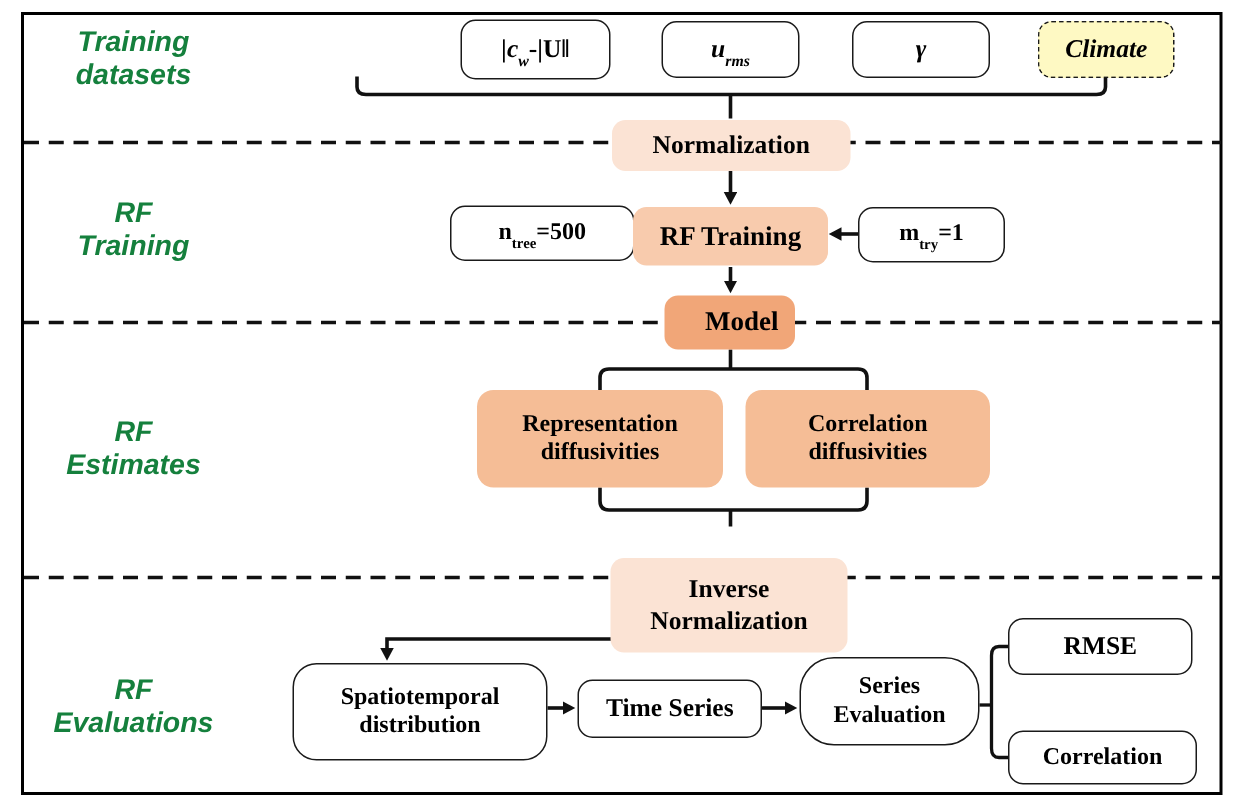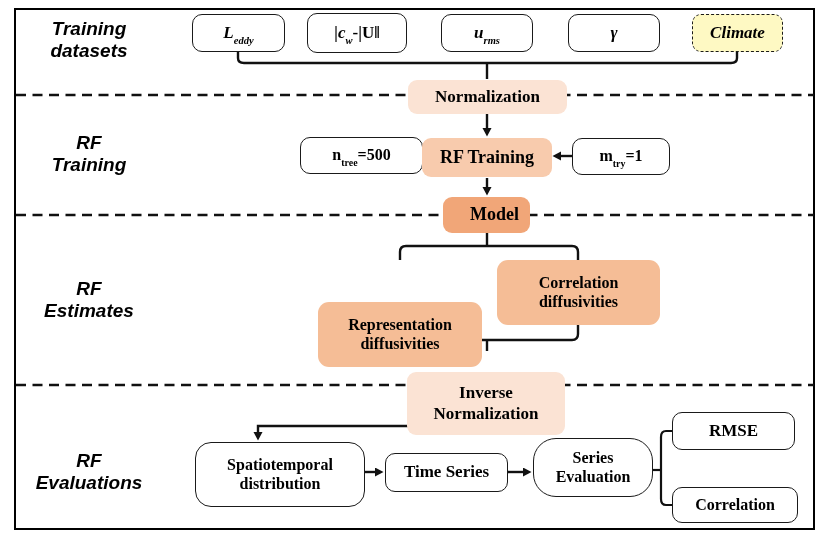--- a/index.html
+++ b/index.html
@@ -19,21 +19,21 @@
   .fill-lightest{background:var(--c-lightest);border-radius:9px;}
   .fill-light{background:var(--c-light);border-radius:9px;}
   .fill-medium{background:var(--c-medium);border-radius:11px;}
   .fill-dark{background:var(--c-dark);border-radius:9px;padding-left:16px;}
 
   .ital{font-style:italic;}
   sub{font-size:0.62em;position:relative;bottom:-0.15em;line-height:0;}
 
   .slabel{position:absolute;left:8px;width:162px;z-index:2;text-align:center;
           font-family:"Liberation Sans",sans-serif;font-weight:bold;font-style:italic;
-          font-size:19px;line-height:1.16;color:#000000;}
+          font-size:19px;line-height:1.16;color:#15803d;}
   .fs16{font-size:16px;} .fs17{font-size:17px;} .fs18{font-size:18px;}
 </style>
 </head>
 <body>
 
 <div id="canvas">
   <div id="frame"></div>
 
   <svg id="lines" viewBox="0 0 832 540">
     <defs>
@@ -78,23 +78,20 @@
   </div>
   <div class="slabel" style="top:278px;">
     <div>RF</div>
     <div>Estimates</div>
   </div>
   <div class="slabel" style="top:450px;">
     <div>RF</div>
     <div>Evaluations</div>
   </div>
 
-  <div class="box wbox fs17 ital" style="left:192px;top:14px;width:93px;height:38px;">
-    <span><span>L</span><sub>eddy</sub></span>
-  </div>
   <div class="box wbox fs17" style="left:307px;top:13px;width:100px;height:40px;">
     <span><span class="ital">|c</span><sub class="ital">w</sub><span>-|U‖</span></span>
   </div>
   <div class="box wbox fs17 ital" style="left:441px;top:14px;width:92px;height:38px;">
     <span><span>u</span><sub>rms</sub></span>
   </div>
   <div class="box wbox fs17 ital" style="left:568px;top:14px;width:92px;height:38px;">
     <span>γ</span>
   </div>
   <div class="box dashedbox fs17 ital" style="left:692px;top:14px;width:91px;height:38px;">
@@ -112,21 +109,21 @@
     <span>RF Training</span>
   </div>
   <div class="box wbox fs16" style="left:572px;top:138px;width:98px;height:37px;">
     <span><span>m</span><sub>try</sub><span>=1</span></span>
   </div>
 
   <div class="box fill-dark fs18" style="left:443px;top:197px;width:87px;height:36px;">
     <span>Model</span>
   </div>
 
-  <div class="box fill-medium fs16" style="left:318px;top:260px;width:164px;height:65px;margin-top:42px;">
+  <div class="box fill-medium fs16" style="left:318px;top:260px;width:164px;height:65px;">
     <span>
       <div>Representation</div>
       <div>diffusivities</div>
     </span>
   </div>
   <div class="box fill-medium fs16" style="left:497px;top:260px;width:163px;height:65px;">
     <span>
       <div>Correlation</div>
       <div>diffusivities</div>
     </span>

